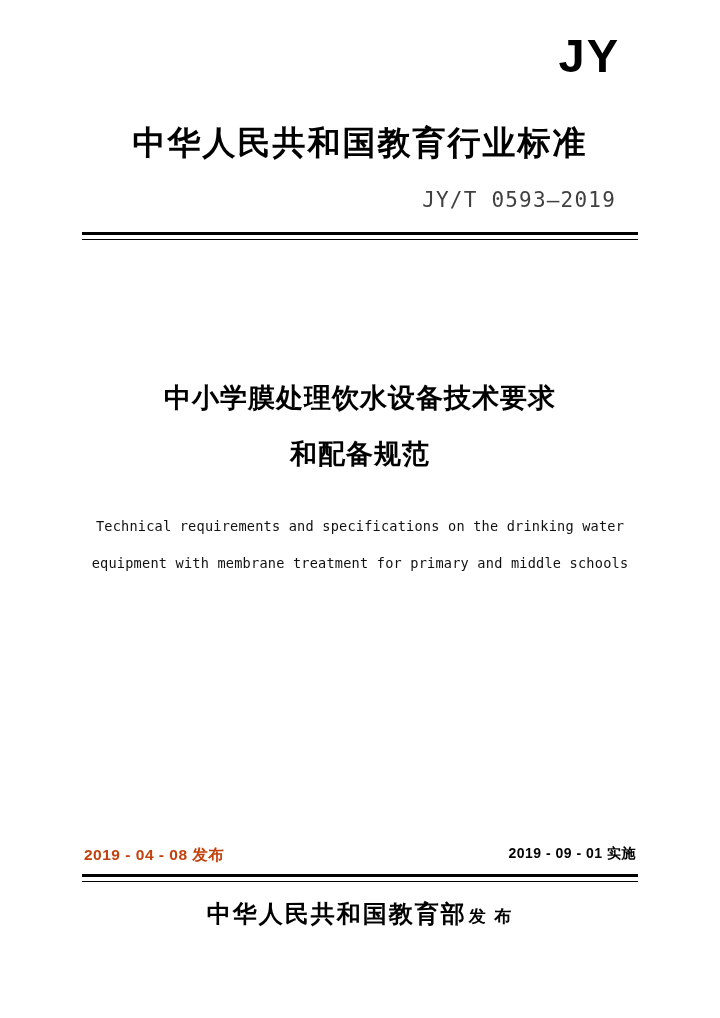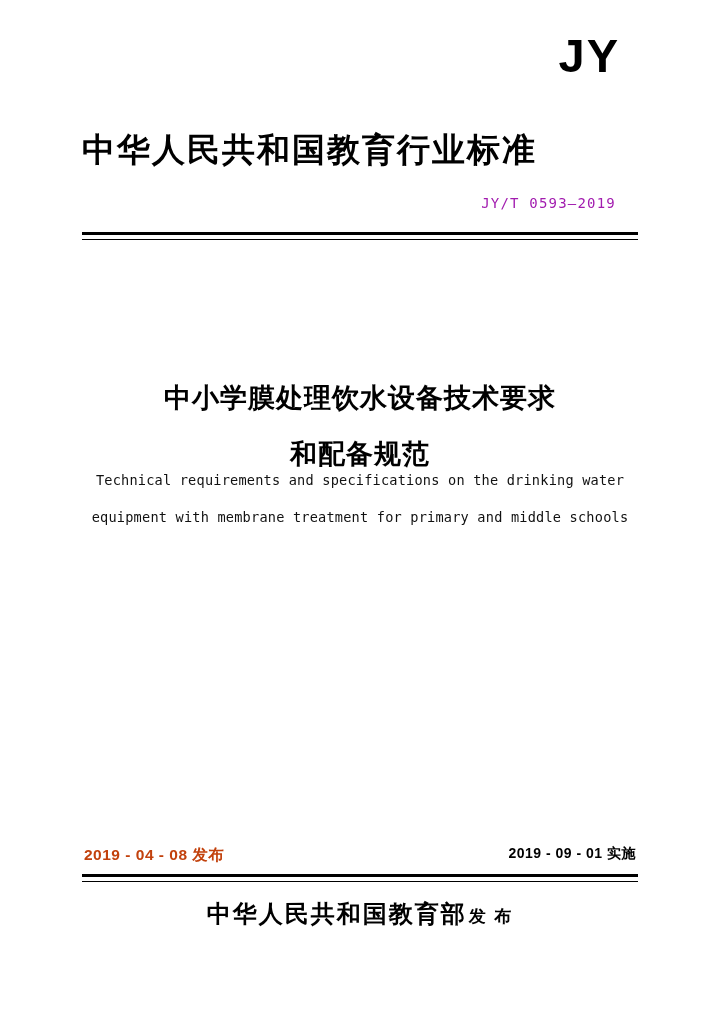--- a/index.html
+++ b/index.html
@@ -57,36 +57,37 @@
     top: -8px;
     font-family: "Liberation Sans", sans-serif;
     font-weight: bold;
     font-size: 47px;
     letter-spacing: 2px;
     line-height: 1;
     color: #000;
   }
 
   .std-title {
-    margin-top: 10px;
+    margin-top: 3px;
+    text-align: center;
     font-family: "Liberation Sans", sans-serif;
     font-weight: bold;
     font-size: 33px;
     letter-spacing: 2px;
     color: #000;
   }
 
   .std-number {
     margin-top: 22px;
     text-align: right;
     padding-right: 22px;
     font-family: "DejaVu Sans Mono", monospace;
-    font-size: 14px;
+    font-size: 21px;
     letter-spacing: 1.2px;
-    color: #a21caf;
+    color: #404040;
   }
 
   .rule-thick {
     position: absolute;
     left: 82px;
     top: 232px;
     width: 556px;
     height: 3px;
     background: #000;
   }
@@ -112,21 +113,21 @@
     font-weight: bold;
     font-size: 27px;
     letter-spacing: 1px;
     line-height: 56px;
     color: #000;
   }
 
   .en-title {
     position: absolute;
     left: 60px;
-    top: 462px;
+    top: 508px;
     width: 600px;
     text-align: center;
   }
   .en-title .line {
     font-family: "DejaVu Sans Mono", monospace;
     font-size: 13.6px;
     letter-spacing: 0.2px;
     line-height: 37px;
     color: #111;
   }

